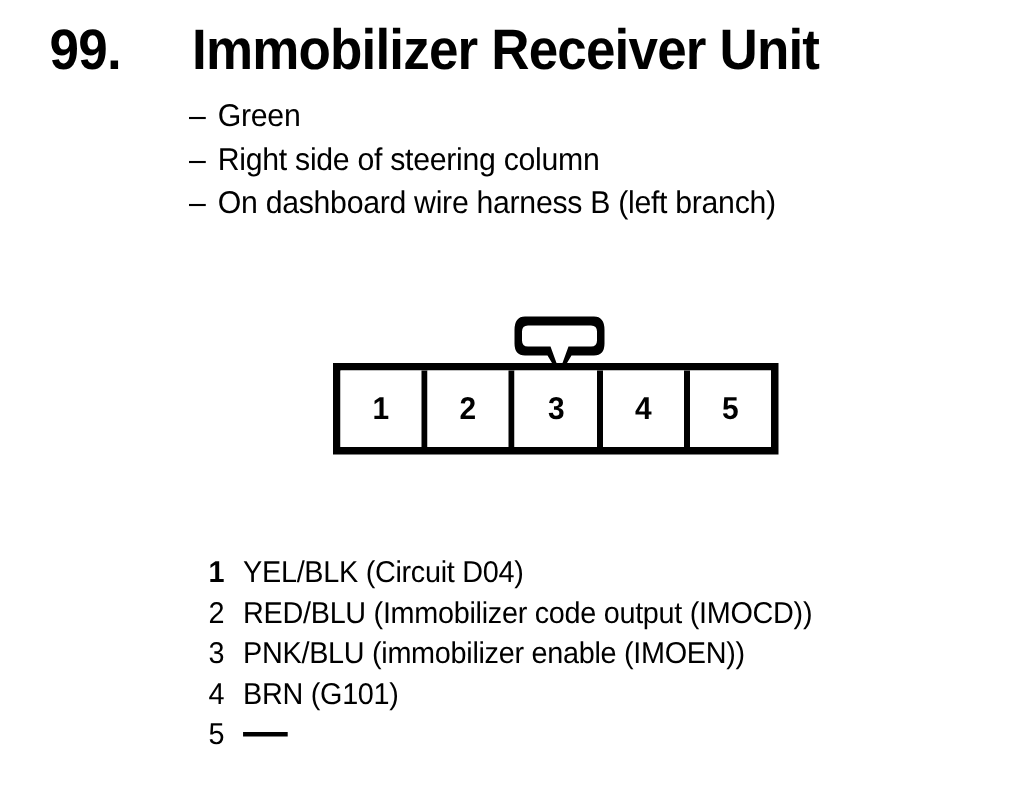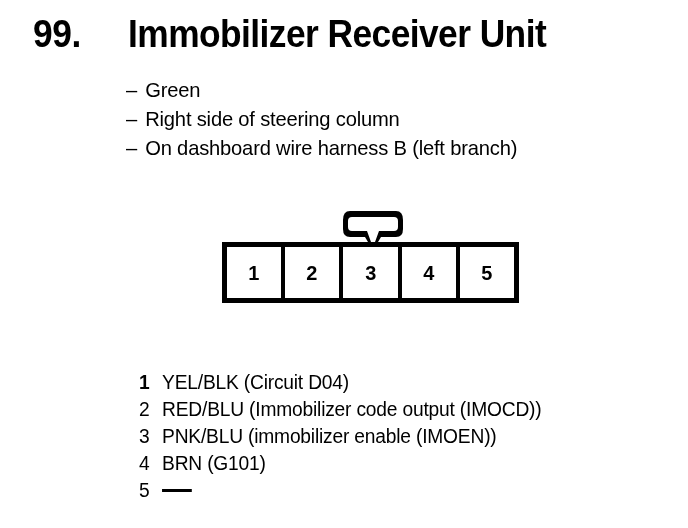--- a/index.html
+++ b/index.html
@@ -48,21 +48,20 @@
     transform-origin: left top;
     white-space: nowrap;
   }
 
   
   #notes-list {
     position: absolute;
     left: 126px;
     top: 63px;
     width: 540px;
-    margin-top: 12px;
   }
   .note-row {
     position: relative;
     height: 29px;
     white-space: nowrap;
     font-size: 21px;
     line-height: 29px;
     letter-spacing: -0.2px;
     transform: scaleX(0.96);
     transform-origin: left top;

